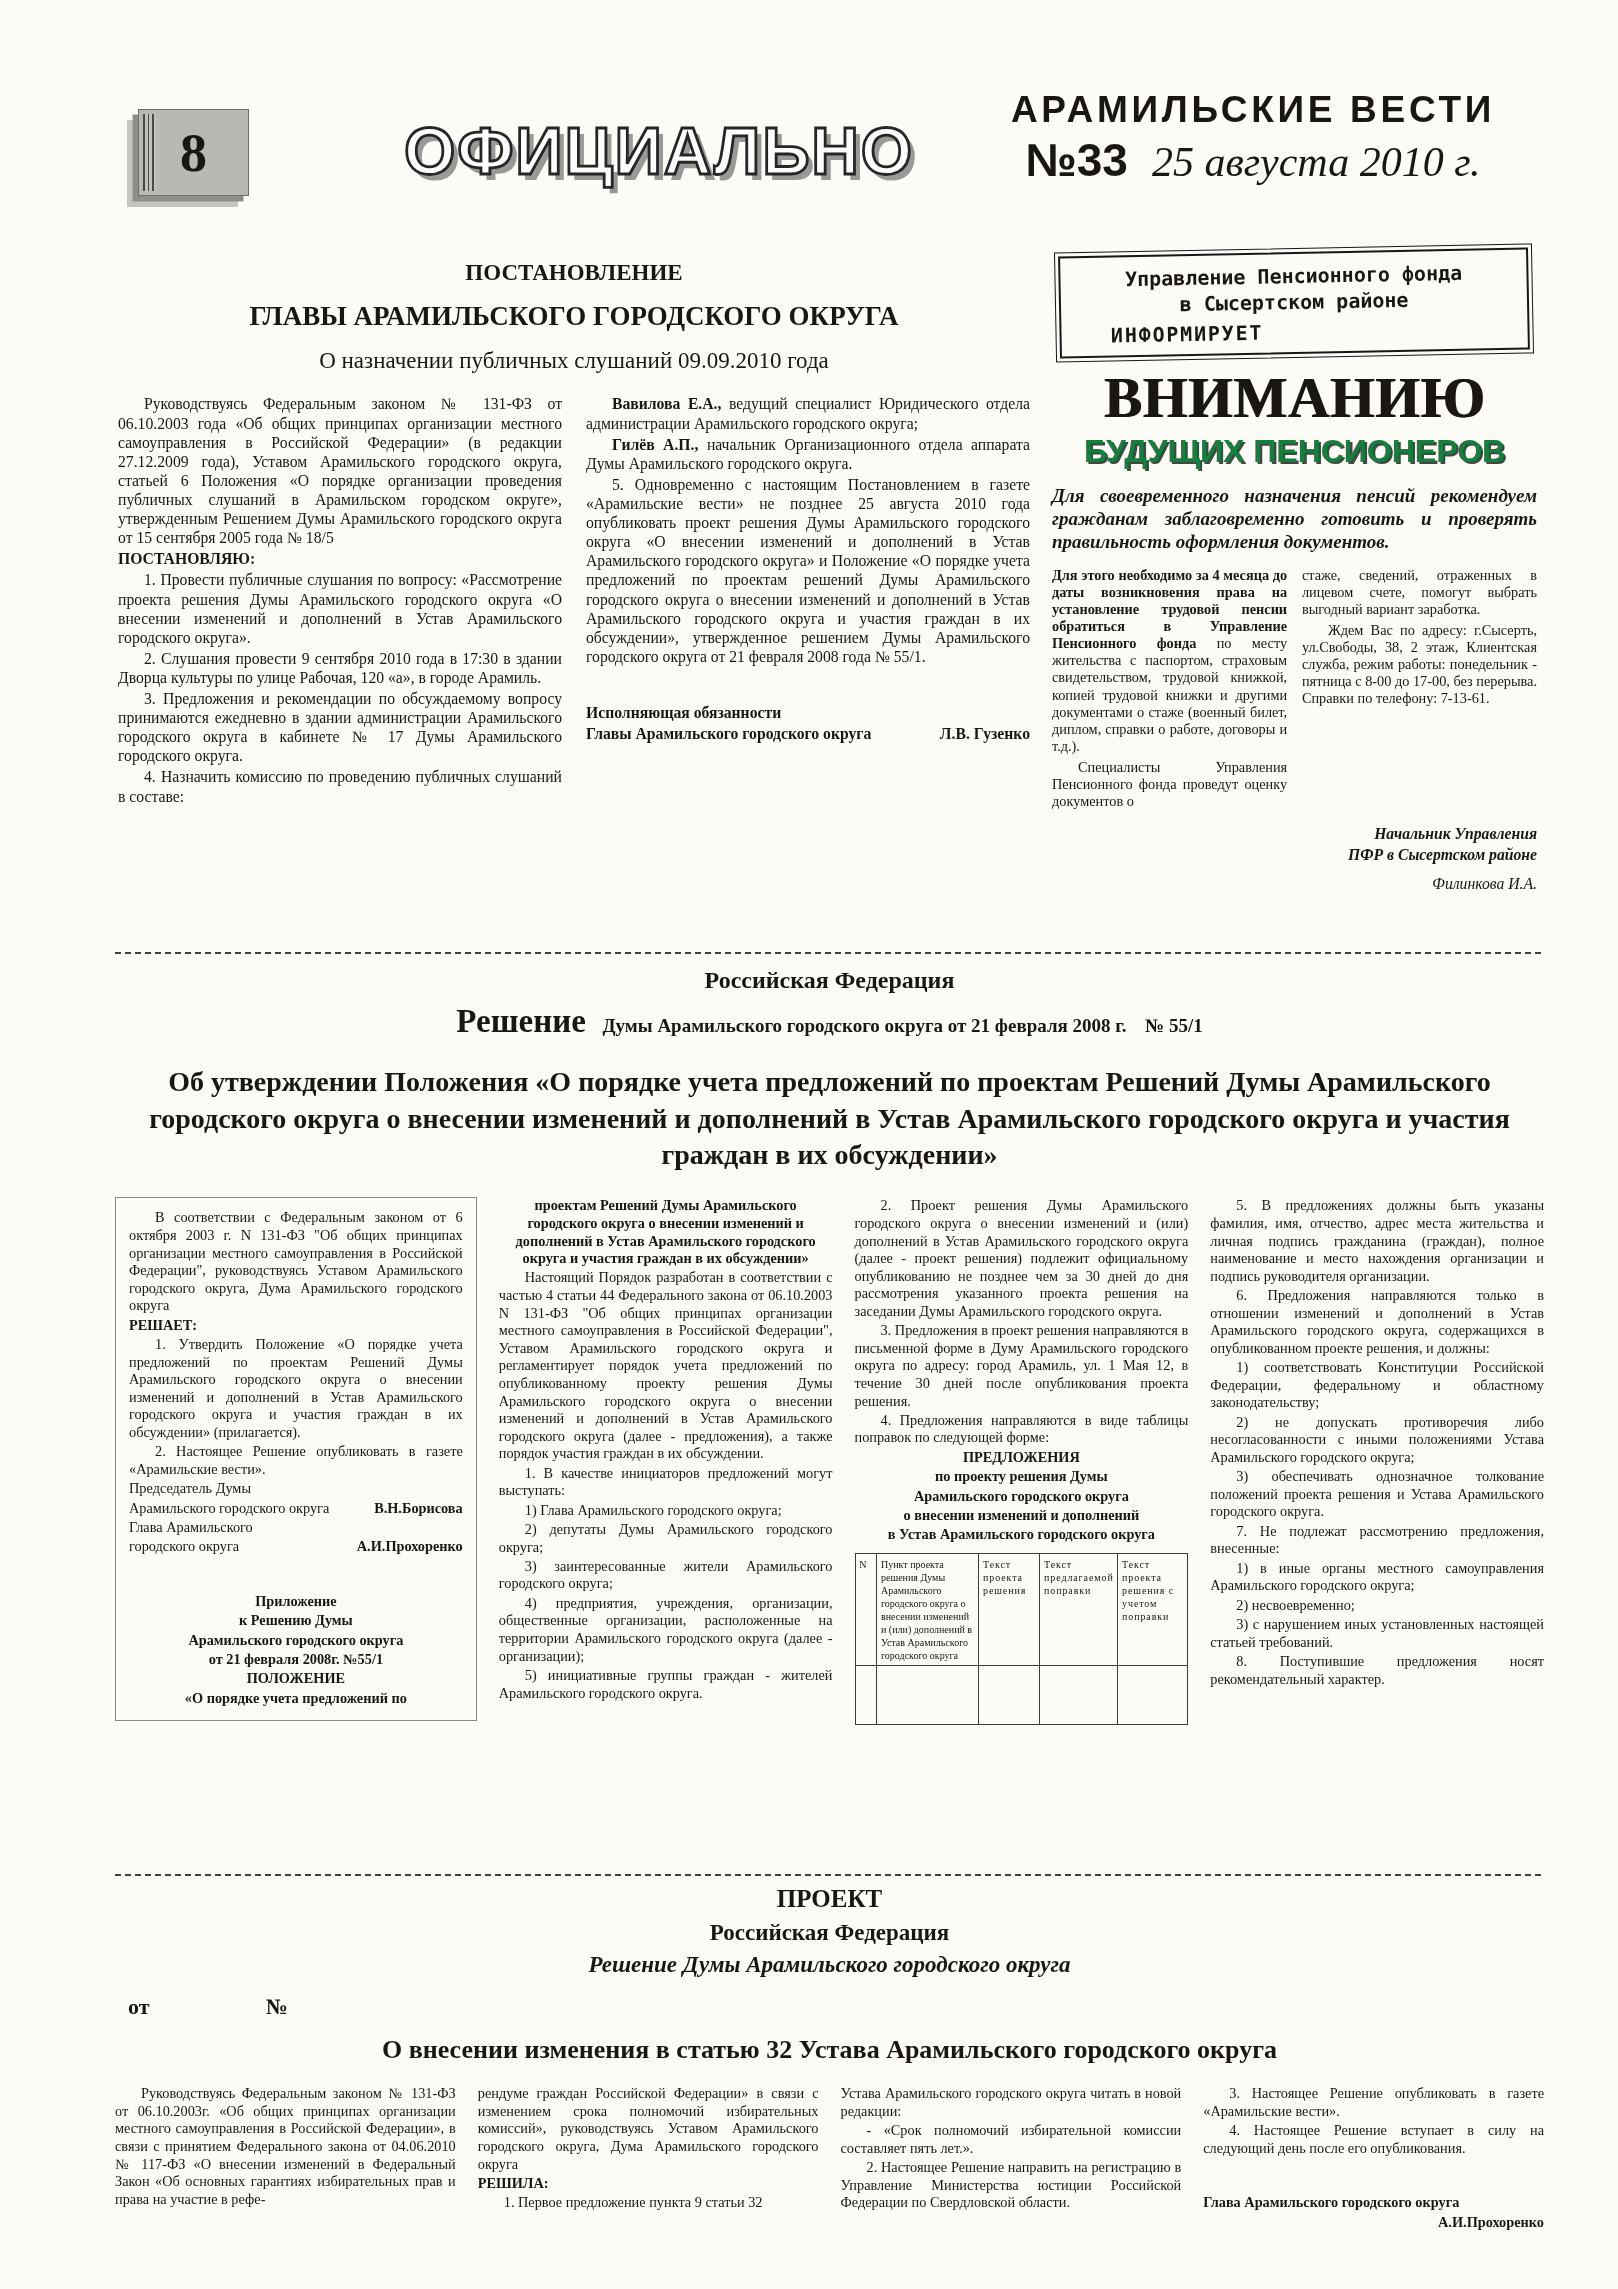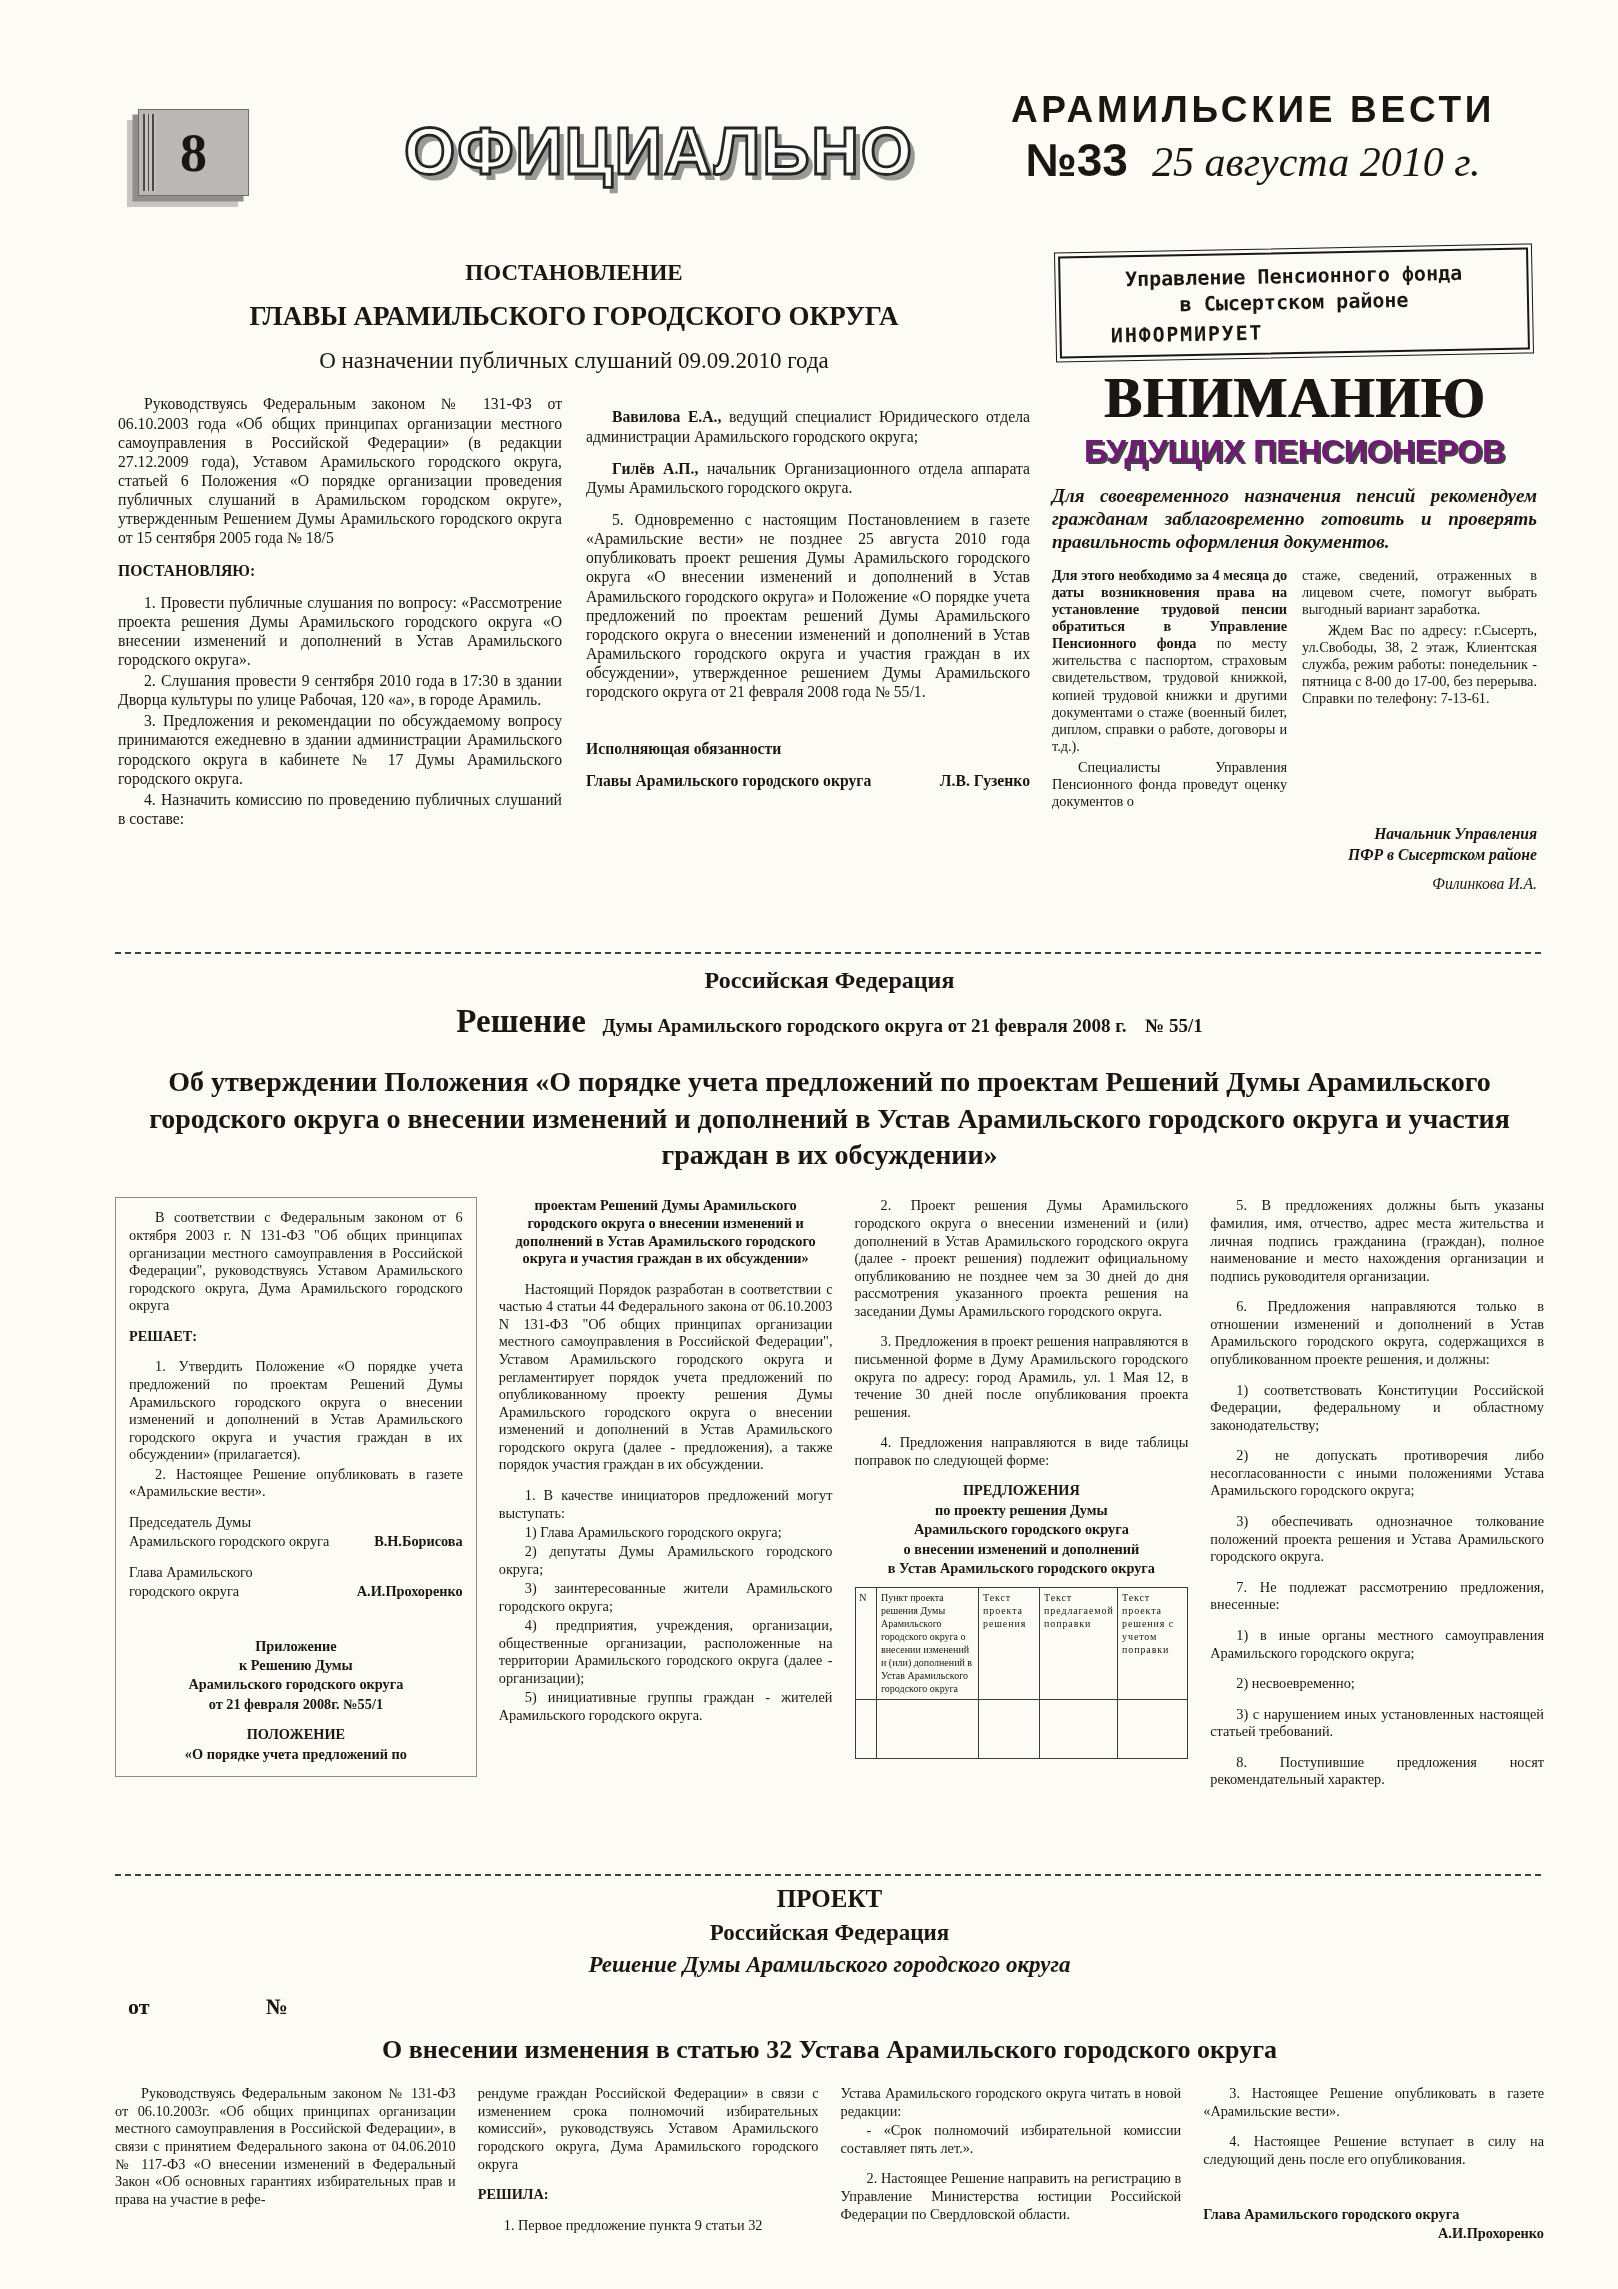--- a/index.html
+++ b/index.html
@@ -22,21 +22,21 @@
   .mh-issue { margin-top:1.8px; display:flex; justify-content:center; align-items:baseline; gap:24px; }
   .mh-no { font-family:"Liberation Sans",sans-serif; font-weight:bold; font-size:46px; }
   .mh-date { font-style:italic; font-size:42px; }
 
   
   .para { text-align:justify; text-indent:26px; margin-bottom:1.8px; }
   .para.bold { font-weight:bold; }
   .para.center { text-align:center; text-indent:0; }
   .para.right { text-align:right; text-indent:0; }
   .para.noind { text-indent:0; }
-  .para.gap { margin-top:13px; }
+  .para.gap { }
   .para.gap2 { margin-top:37px; }
   .para.split { display:flex; justify-content:space-between; text-indent:0; gap:9.2px; }
   .para.split span:last-child { font-weight:bold; }
 
   
   .resolution { position:absolute; left:118px; top:260px; width:912px; }
   .res-h1 { text-align:center; font-weight:bold; font-size:23px; }
   .res-h2 { text-align:center; font-weight:bold; font-size:27px; margin-top:14.8px; }
   .res-h3 { text-align:center; font-weight:normal; font-size:23px; margin-top:16.6px; }
   .twocol { display:flex; gap:24px; margin-top:20px; }
@@ -45,21 +45,21 @@
   
   .pension { position:absolute; left:1052px; top:245px; width:485px; }
   .stamp { border:2.8px solid #171717; outline:1.8px solid #171717; outline-offset:3.7px;
            transform:rotate(-1.1deg); padding:9.2px 7.4px 7.4px; margin:7.4px 7.4px 0;
            font-family:"DejaVu Sans Mono",monospace; font-weight:bold; font-size:20px;
            line-height:1.3; text-align:center; }
   .stamp .inf { text-align:left; padding-left:42px; letter-spacing:1.8px; margin-top:3.7px; }
   .vnim { margin-top:10px; text-align:center; font-weight:bold; font-size:57px; letter-spacing:0.9px;
           text-shadow:1.2px 0 0 currentColor; }
   .pens-h2 { text-align:center; font-family:"Liberation Sans",sans-serif; font-weight:bold; font-size:32px;
-          color:#701a75; text-shadow:2.3px 2.3px 0 #454545; margin-top:3.7px; white-space:nowrap; }
+          color:#15803d; text-shadow:2.3px 2.3px 0 #454545; margin-top:3.7px; white-space:nowrap; }
   .pens-lead { margin-top:14.8px; font-weight:bold; font-style:italic; font-size:19px; line-height:1.2; text-align:justify; }
   .pens-cols { display:flex; gap:14.8px; margin-top:13px; }
   .pens-col { flex:1; font-size:14.3px; line-height:1.2; }
   .pens-col .para { margin-bottom:3.7px; }
   .pens-sig { margin-top:9.2px; text-align:right; font-style:italic; font-weight:bold; font-size:15.7px; line-height:1.35; }
   .pens-sig-name { font-weight:normal; margin-top:7.4px; }
 
   
   .dash { position:absolute; left:115px; right:78px; border-top:2.3px dashed #3f3f3f; }
   .dash1 { top:952px; }

